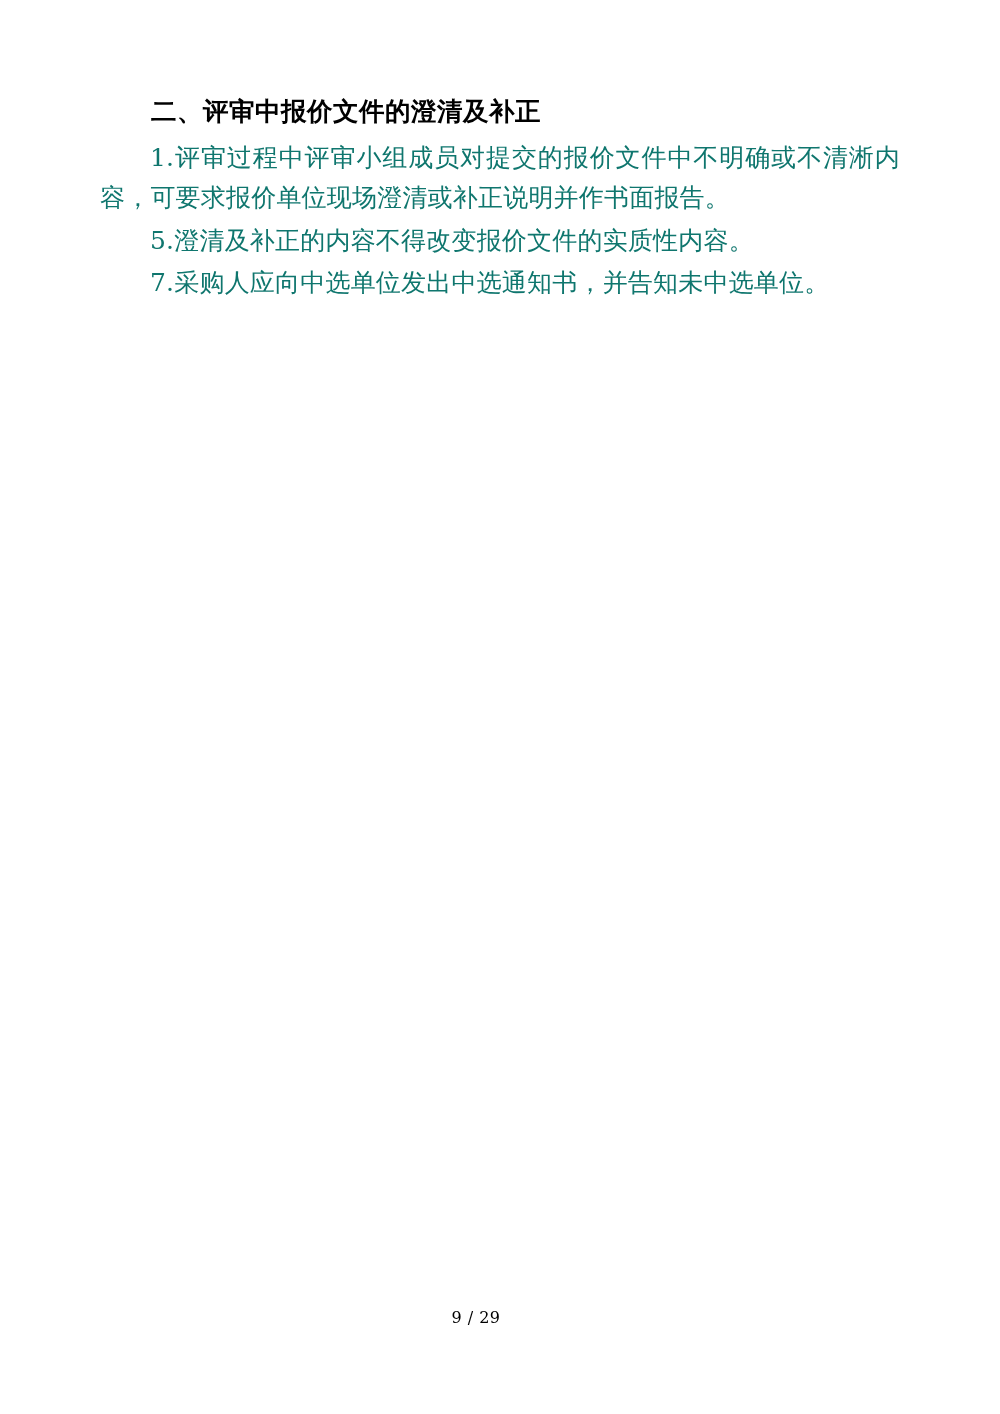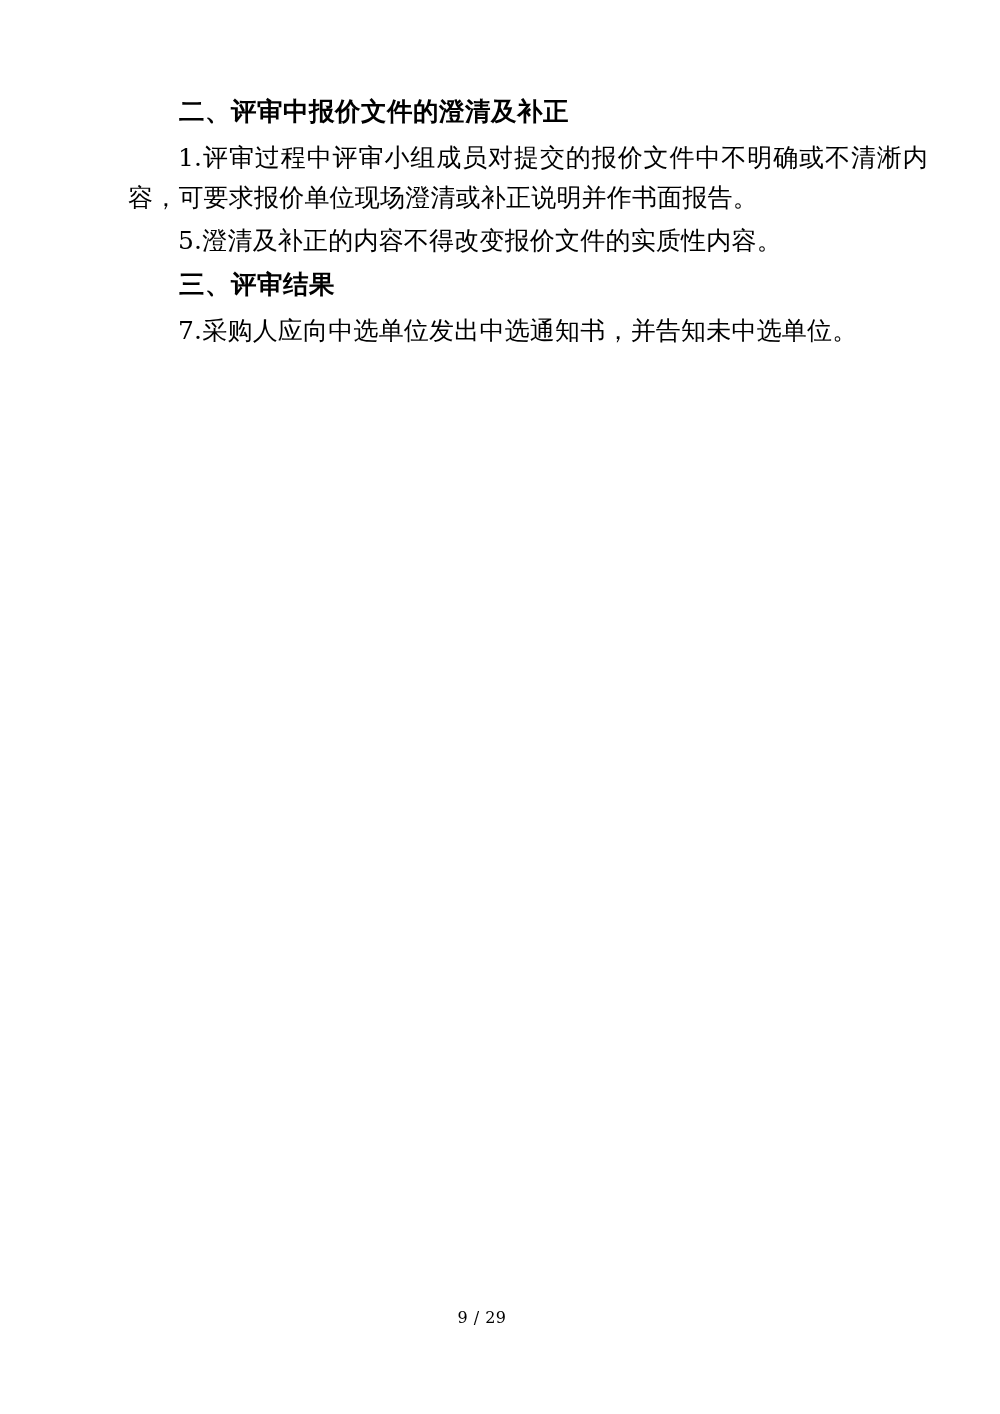--- a/index.html
+++ b/index.html
@@ -20,21 +20,21 @@
     position: absolute;
     top: 0;
     left: 0;
     width: 1000px;
     height: 1414px;
     background: #ffffff;
   }
 
   .content {
     position: absolute;
-    left: 128px;
+    left: 100px;
     top: 92px;
     width: 800px;
   }
 
   .heading {
     font-size: 25.5px;
     font-weight: bold;
     line-height: 1.55;
     letter-spacing: 0.5px;
     text-indent: 2em;
@@ -43,30 +43,30 @@
   }
 
   .para {
     font-size: 25px;
     line-height: 1.62;
     text-indent: 2em;
     margin: 0 0 2px 0;
     text-align: justify;
     text-justify: inter-ideograph;
     letter-spacing: 0.2px;
-    color: #000000;
+    color: #0f766e;
   }
 
   .gap-before {
     margin-top: 4px;
   }
 
   .footer {
     position: absolute;
-    left: 10px;
+    left: 4px;
     top: 1308px;
     width: 944px;
     text-align: center;
     font-size: 16px;
     font-family: "DejaVu Serif", "Liberation Serif", serif;
     color: #000;
     letter-spacing: 0.5px;
   }
 </style>
 </head>
@@ -75,21 +75,20 @@
 <div class="page">
   <div class="content">
 
     <h2 class="heading">二、评审中报价文件的澄清及补正</h2>
 
     <p class="para">1.评审过程中评审小组成员对提交的报价文件中不明确或不清淅内容，可要求报价单位现场澄清或补正说明并作书面报告。</p>
 
     <p class="para">5.澄清及补正的内容不得改变报价文件的实质性内容。</p>
 
 
-    <h2 class="heading gap-before">三、评审结果</h2>
 
 
 
 
     <p class="para">7.采购人应向中选单位发出中选通知书，并告知未中选单位。</p>
 
   </div>
 
   <div class="footer">9 / 29</div>
 </div>

